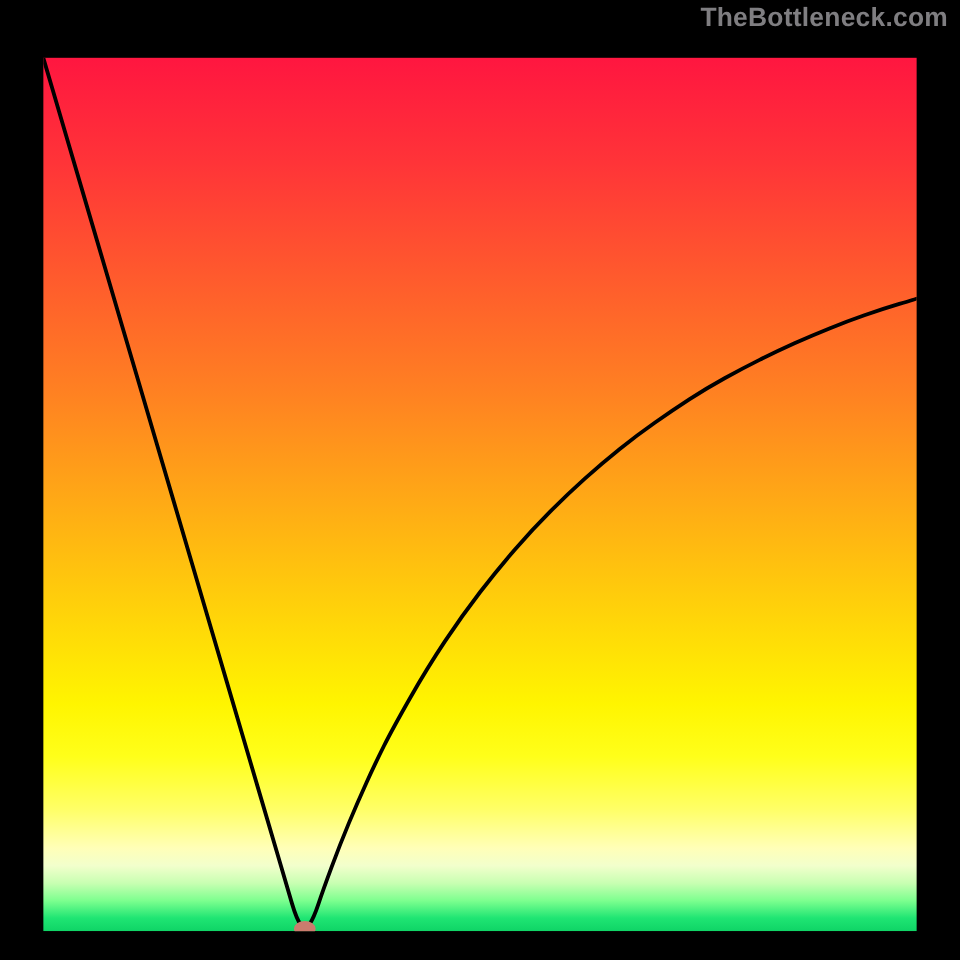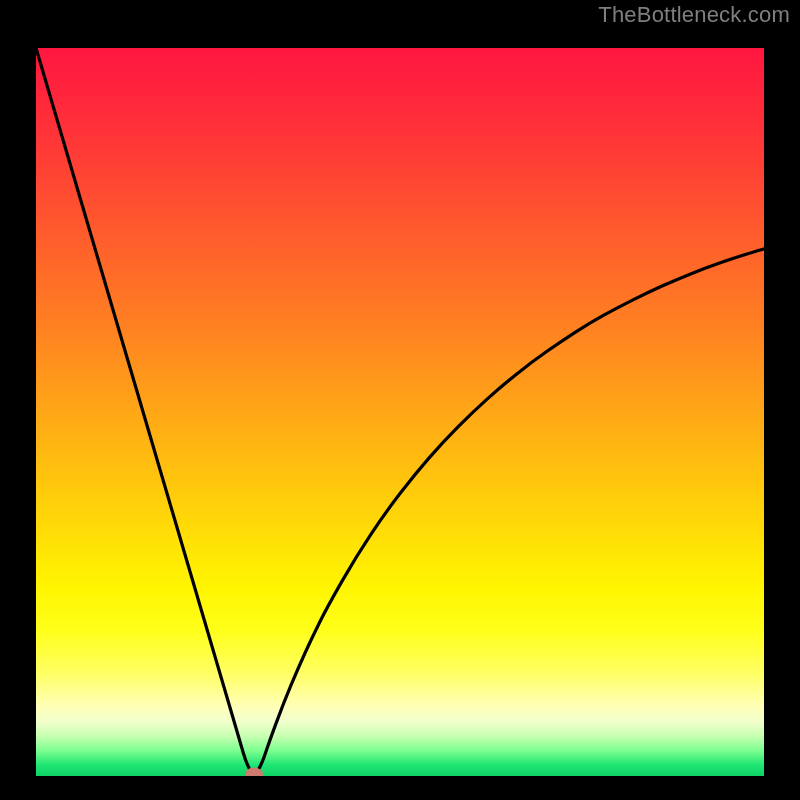--- a/index.html
+++ b/index.html
@@ -23,21 +23,21 @@
   .gradient-bg {
     position: absolute;
     left: 0;
     right: 0;
   }
   .watermark {
     position: absolute;
     color: #7f7e81;
     font-size: 22px;
     letter-spacing: 0.2px;
-    font-weight: 400;
+    font-weight: 700;
   }
   svg.curve {
     position: absolute;
     left: 0;
     top: 0;
   }
   .marker {
     position: absolute;
     background: #cb7c6e;
     border-radius: 50% / 50%;

